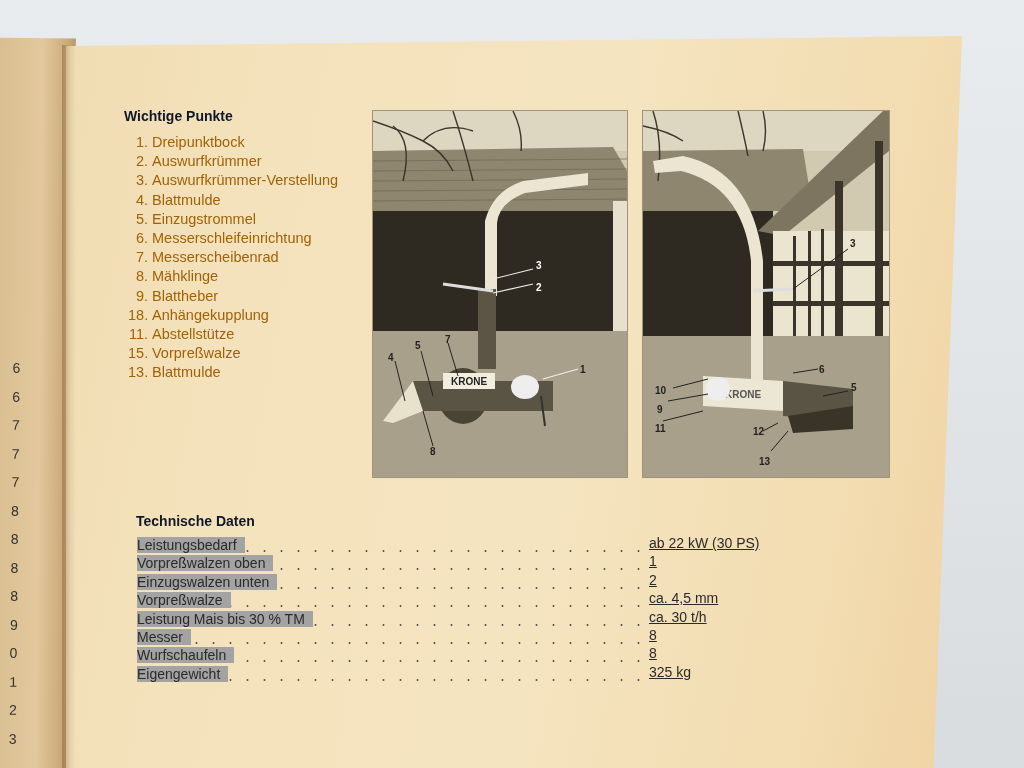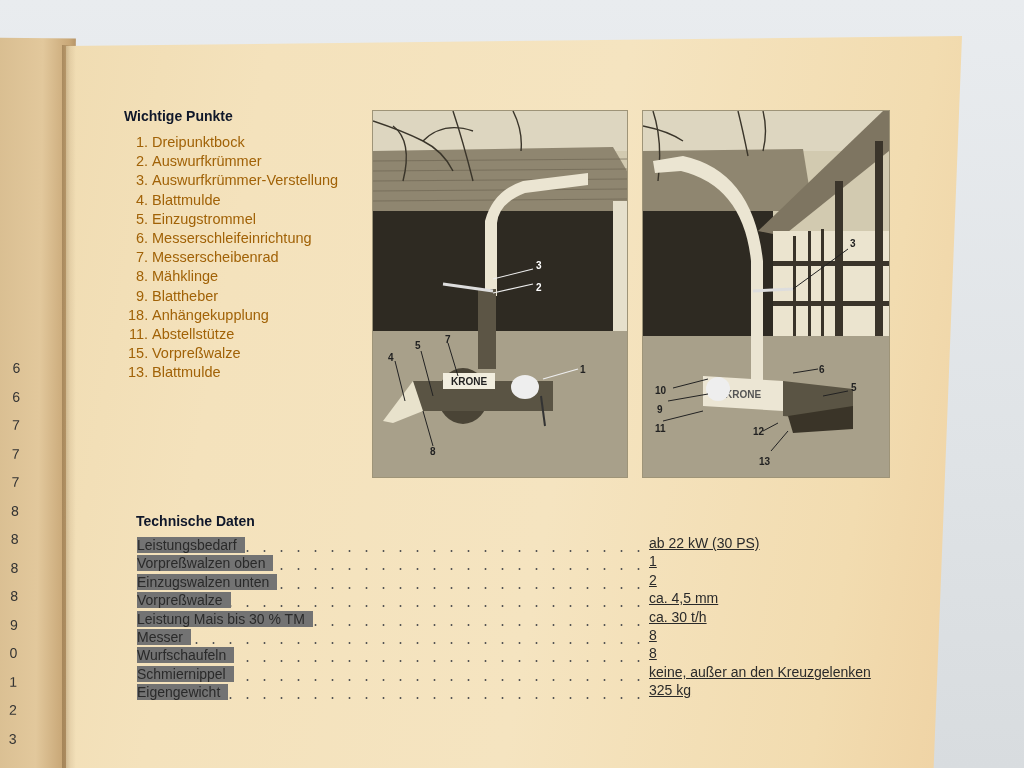--- a/index.html
+++ b/index.html
@@ -38,21 +38,21 @@
   }
   .photo svg { display:block; }
   .specs { position:absolute; left:137px; top:537px; width:760px; }
   .spec-row { position:relative; height:18.4px; font-size:14px; color:#2a2a2a; }
   .spec-row .dots {
     position:absolute; left:0; top:0; width:508px; height:18px;
     background-image: radial-gradient(circle, #555 0.9px, transparent 1.2px);
     background-size: 17px 18px; background-position: 0px 5px; background-repeat: repeat-x;
   }
   .spec-row .val { position:absolute; left:512px; top:-2px; white-space:nowrap;text-decoration:underline; }
-  .spec-row .lblbox { position:absolute; left:0; top:0; padding-right:8px; background: #737373; }
+  .spec-row .lblbox { position:absolute; left:0; top:0; padding-right:8px; background: #a3a3a3; }
 </style>
 </head>
 <body>
 
 <div class="left-page">
   <div class="nums">
     <span>6</span>
     <span>6</span>
     <span>7</span>
     <span>7</span>
@@ -243,21 +243,16 @@
     <span class="lblbox">Messer</span>
     <span class="val">8</span>
   </div>
   <div class="spec-row">
     <div class="dots"></div>
     <span class="lblbox">Wurfschaufeln</span>
     <span class="val">8</span>
   </div>
   <div class="spec-row">
     <div class="dots"></div>
-    <span class="lblbox">Schmiernippel</span>
-    <span class="val">keine, außer an den Kreuzgelenken</span>
-  </div>
-  <div class="spec-row">
-    <div class="dots"></div>
     <span class="lblbox">Eigengewicht</span>
     <span class="val">325 kg</span>
   </div>
 </div>
 
 </body></html>

